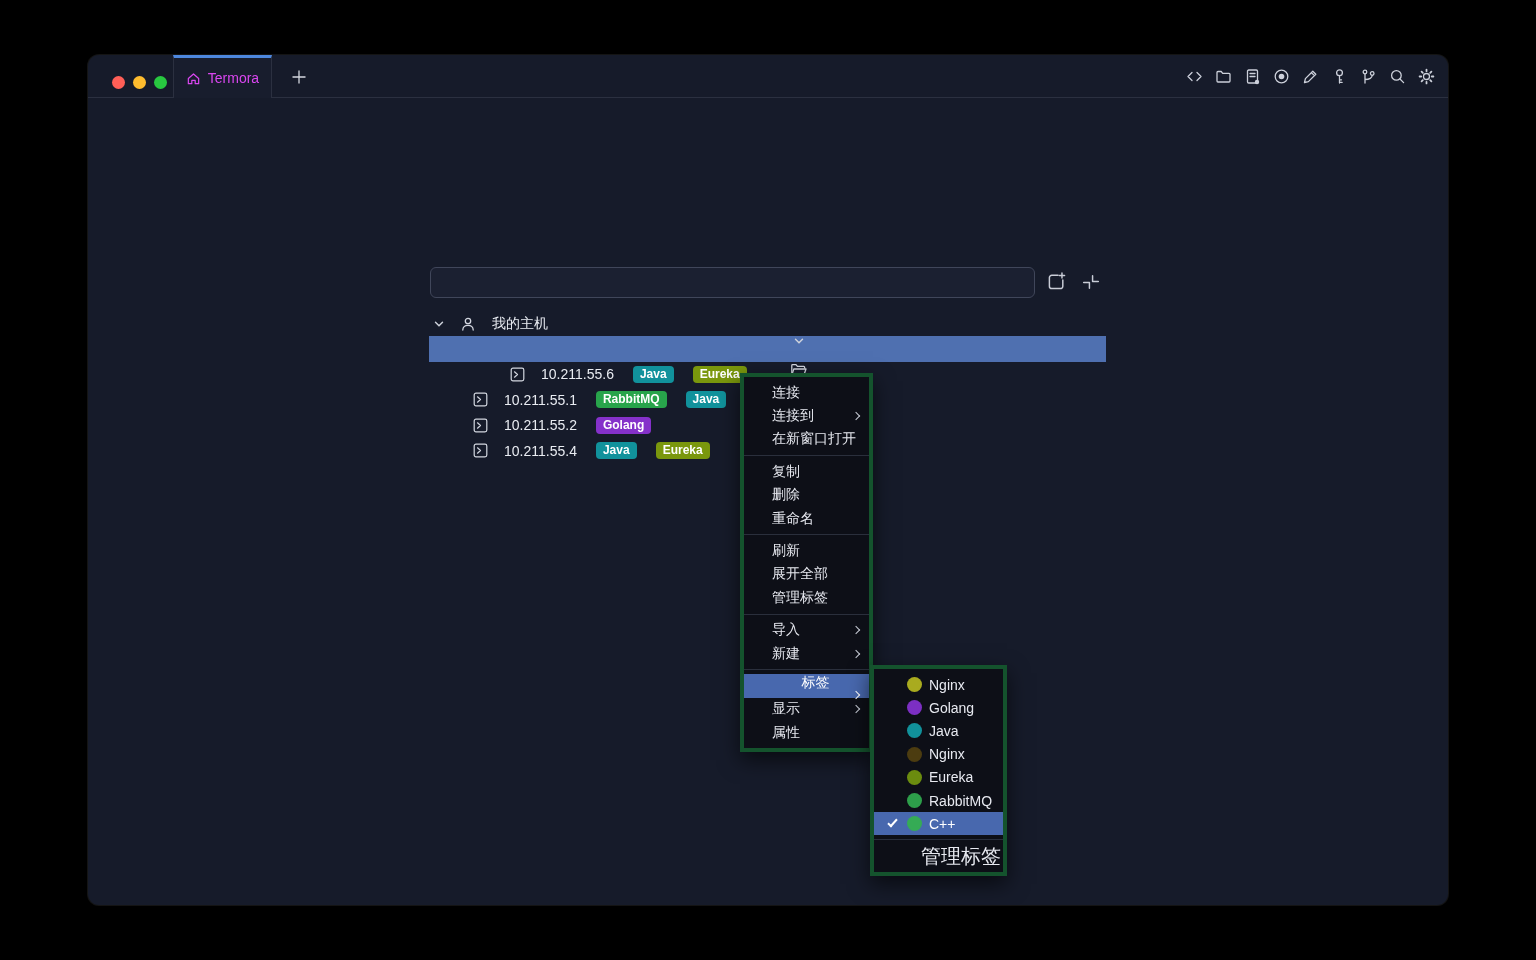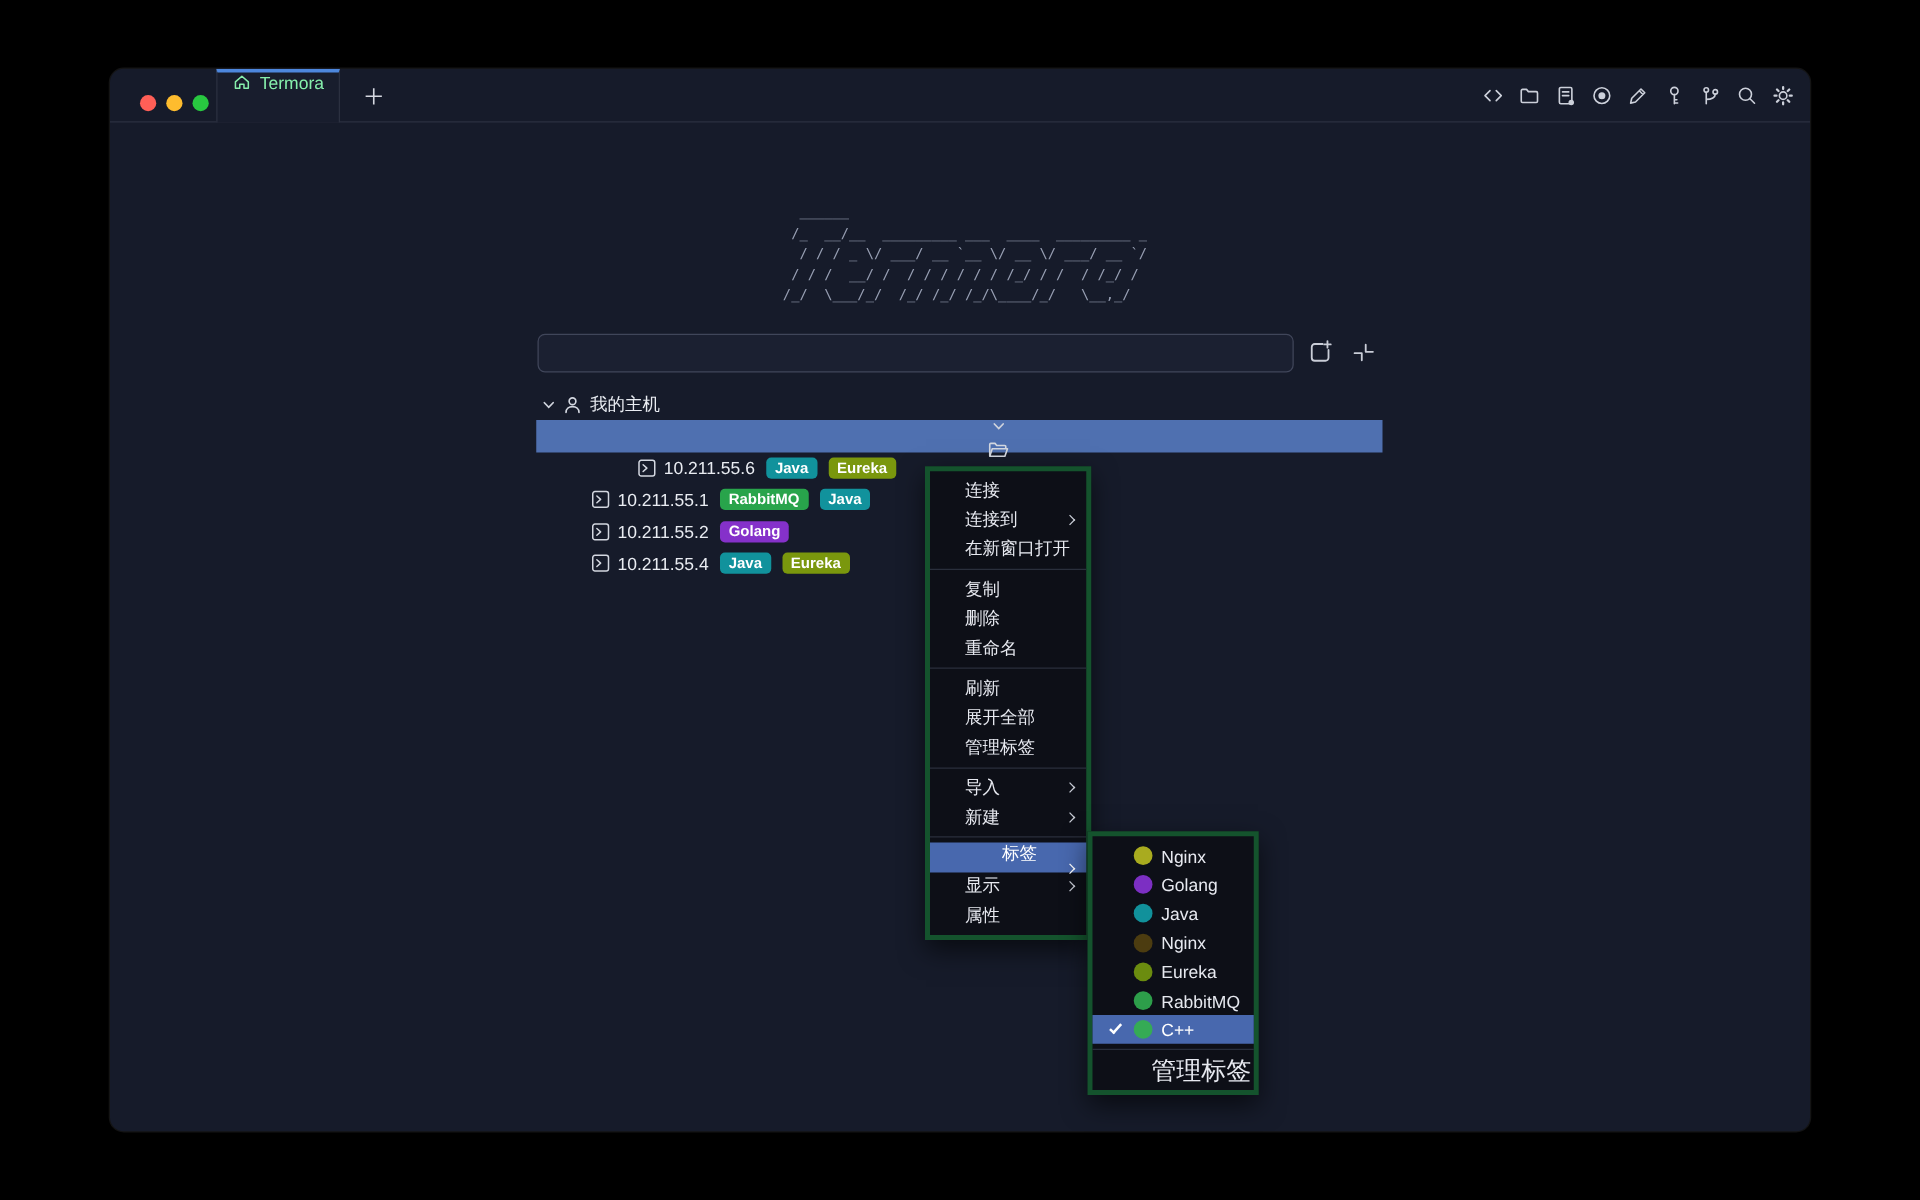--- a/index.html
+++ b/index.html
@@ -8,22 +8,22 @@
   .window { position:absolute; left:88px; top:55px; width:1360px; height:850px;
     background:#161b2a; border-radius:11px; overflow:hidden;
     box-shadow:0 0 0 1px rgba(255,255,255,0.08), 0 14px 42px rgba(0,0,0,0.85); }
 
   
   .tabbar { position:relative; height:43px; border-bottom:1px solid #2b3040; }
   .traffic { position:absolute; left:24px; top:21px; display:flex; gap:8px; }
   .traffic span { width:13px; height:13px; border-radius:50%; }
   .tab { position:absolute; left:85px; top:0; width:99px; height:43px; background:#181d2d;
     border-left:1px solid #2b3040; border-right:1px solid #2b3040; border-top:3px solid #4d87dd;
-    display:flex; align-items:flex-start; justify-content:center; gap:7px;
-    color:#86efac; font-size:14px; z-index:2; }
+    display:flex; align-items:center; justify-content:center; gap:7px;
+    color:#d946ef; font-size:14px; z-index:2; }
   .newtab { position:absolute; left:195px; top:6px; width:31px; height:31px; border-radius:6px;
     display:flex; align-items:center; justify-content:center; color:#d5d8e0; }
   .toolbar { position:absolute; right:13px; top:0; height:43px; display:flex; gap:11px; align-items:center; }
   .tbtn { width:18px; height:18px; display:flex; align-items:center; justify-content:center; color:#ccd0da; }
   svg { display:block; }
 
   
   .content { position:relative; height:806px; }
   .ascii { position:absolute; top:64px; left:50%; transform:translateX(-50%); margin-left:4px;
     font-family:"DejaVu Sans Mono",monospace; font-size:11px; line-height:16.5px;
@@ -31,21 +31,21 @@
 
   .search-input { position:absolute; left:342px; top:169px; width:605px; height:31px;
     background:#1b2031; border:1px solid #40465a; border-radius:6px; outline:none;
     color:#e8eaf0; font-size:14px; padding:0 10px; }
   .side-btn { position:absolute; top:171px; width:26px; height:26px; color:#c9cdd7;
     display:flex; align-items:center; justify-content:center; border-radius:5px; }
   .side-btn.add { left:955px; } .side-btn.collapse { left:990px; }
 
   
   .tree { position:absolute; left:341px; top:213px; width:677px; }
-  .trow { height:25.4px; display:flex; align-items:center; gap:6px;
+  .trow { height:25.4px; display:flex; align-items:center; gap:16px;
     color:#e9ecf2; font-size:14px; font-weight:500;text-align:right; }
   .trow.selected { background:#4f70b0; }
   .chev { color:#cfd3dc; width:10px; flex:0 0 auto; }
   .ticon { color:#d3d7e0; flex:0 0 auto; }
   .badge { display:inline-flex; align-items:center; border-radius:4px; padding:1px 7px 2px;
     color:#fff; font-size:12px; font-weight:600; margin-left:3px; }
   .ind0{padding-left:5px;} .ind1{padding-left:25px;} .ind2{padding-left:62px;flex-direction:column;}
   .ind3{padding-left:81px;} .ind4{padding-left:44px;}
 
   
@@ -152,25 +152,20 @@
             <g stroke-width="1.8" stroke-linecap="round">
               <path d="M8.5,1.6 v1.6 M8.5,13.8 v1.6 M1.6,8.5 h1.6 M13.8,8.5 h1.6 M3.6,3.6 l1.2,1.2 M12.2,12.2 l1.2,1.2 M13.4,3.6 l-1.2,1.2 M4.8,12.2 l-1.2,1.2"></path>
             </g>
           </svg>
       </span>
     </div>
   </div>
 
   <div class="content">
 
-    <pre class="ascii">  ______
- /_  __/__  _________ ___  ____  _________ _
-  / / / _ \/ ___/ __ `__ \/ __ \/ ___/ __ `/
- / / /  __/ /  / / / / / / /_/ / /  / /_/ /
-/_/  \___/_/  /_/ /_/ /_/\____/_/   \__,_/</pre>
 
     <input class="search-input" value="" style="">
 
     <span class="side-btn add">
       <svg width="22" height="22" viewBox="0 0 21 21" fill="none" stroke="currentColor" stroke-width="1.4" stroke-linecap="round">
           <path d="M12.5,4 H6.5 a2.3,2.3 0 0 0 -2.3,2.3 V14.5 a2.3,2.3 0 0 0 2.3,2.3 H14.7 a2.3,2.3 0 0 0 2.3,-2.3 V8.5"></path>
           <path d="M16.2,1.8 v5 M13.7,4.3 h5"></path>
         </svg>
     </span>
     <span class="side-btn collapse">

